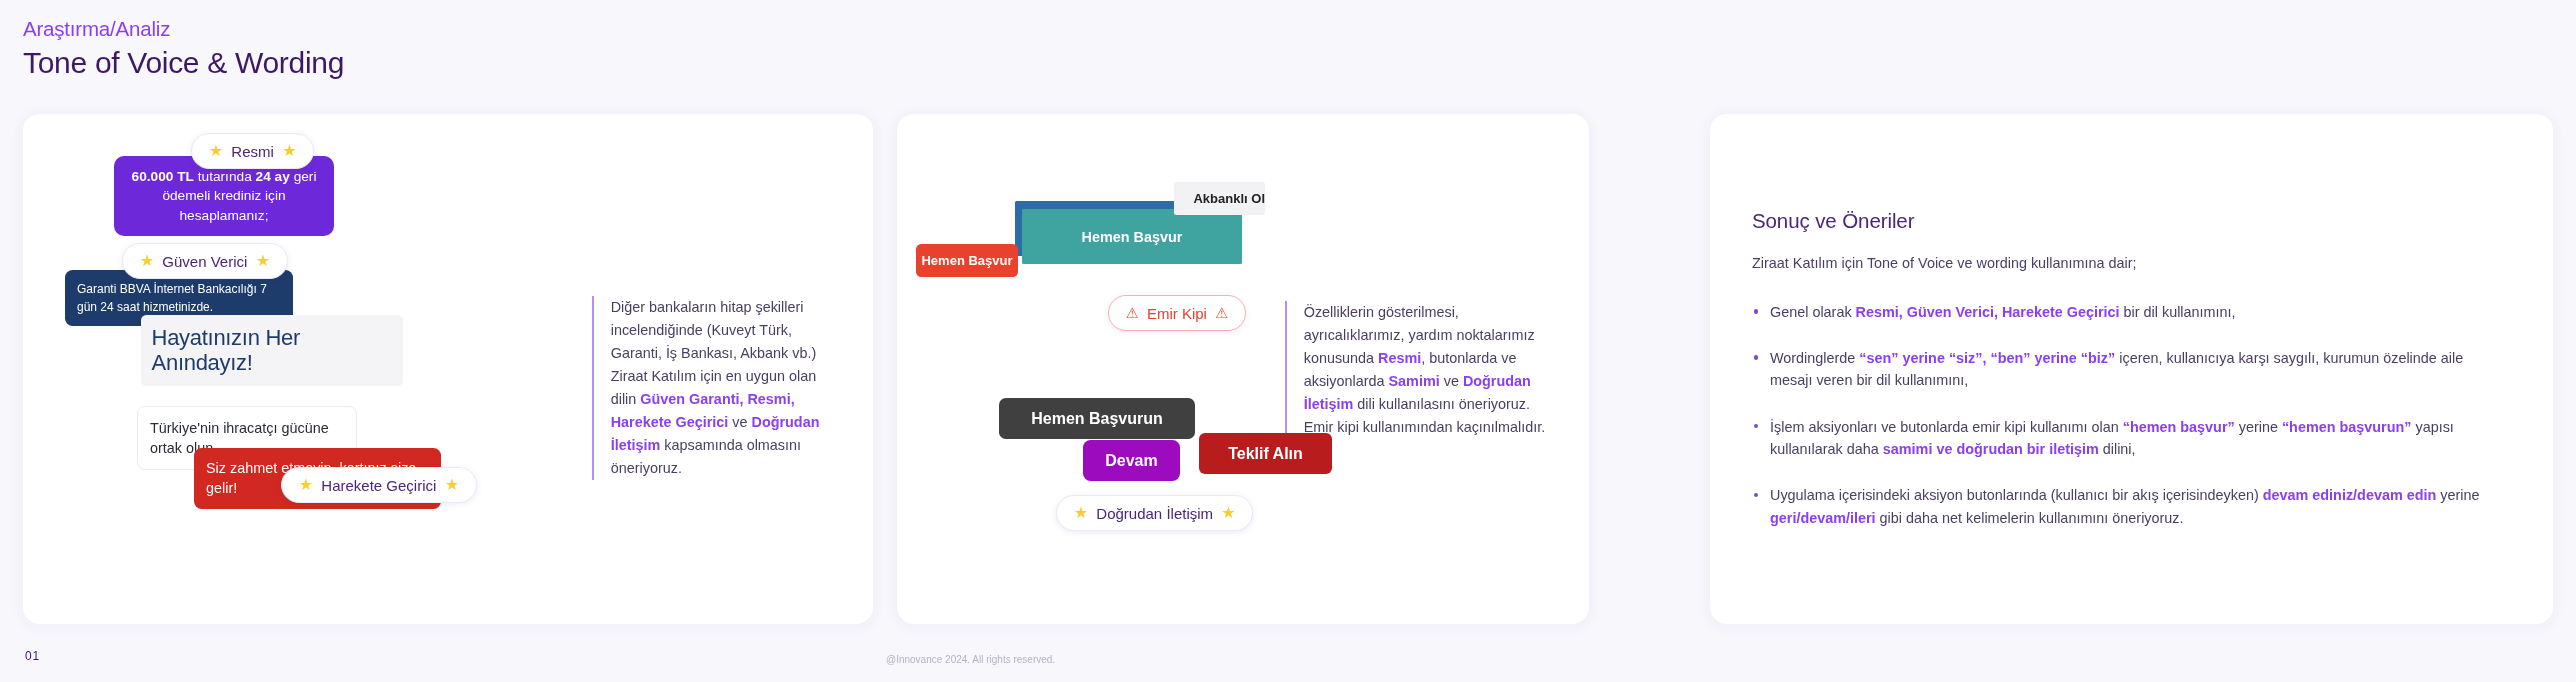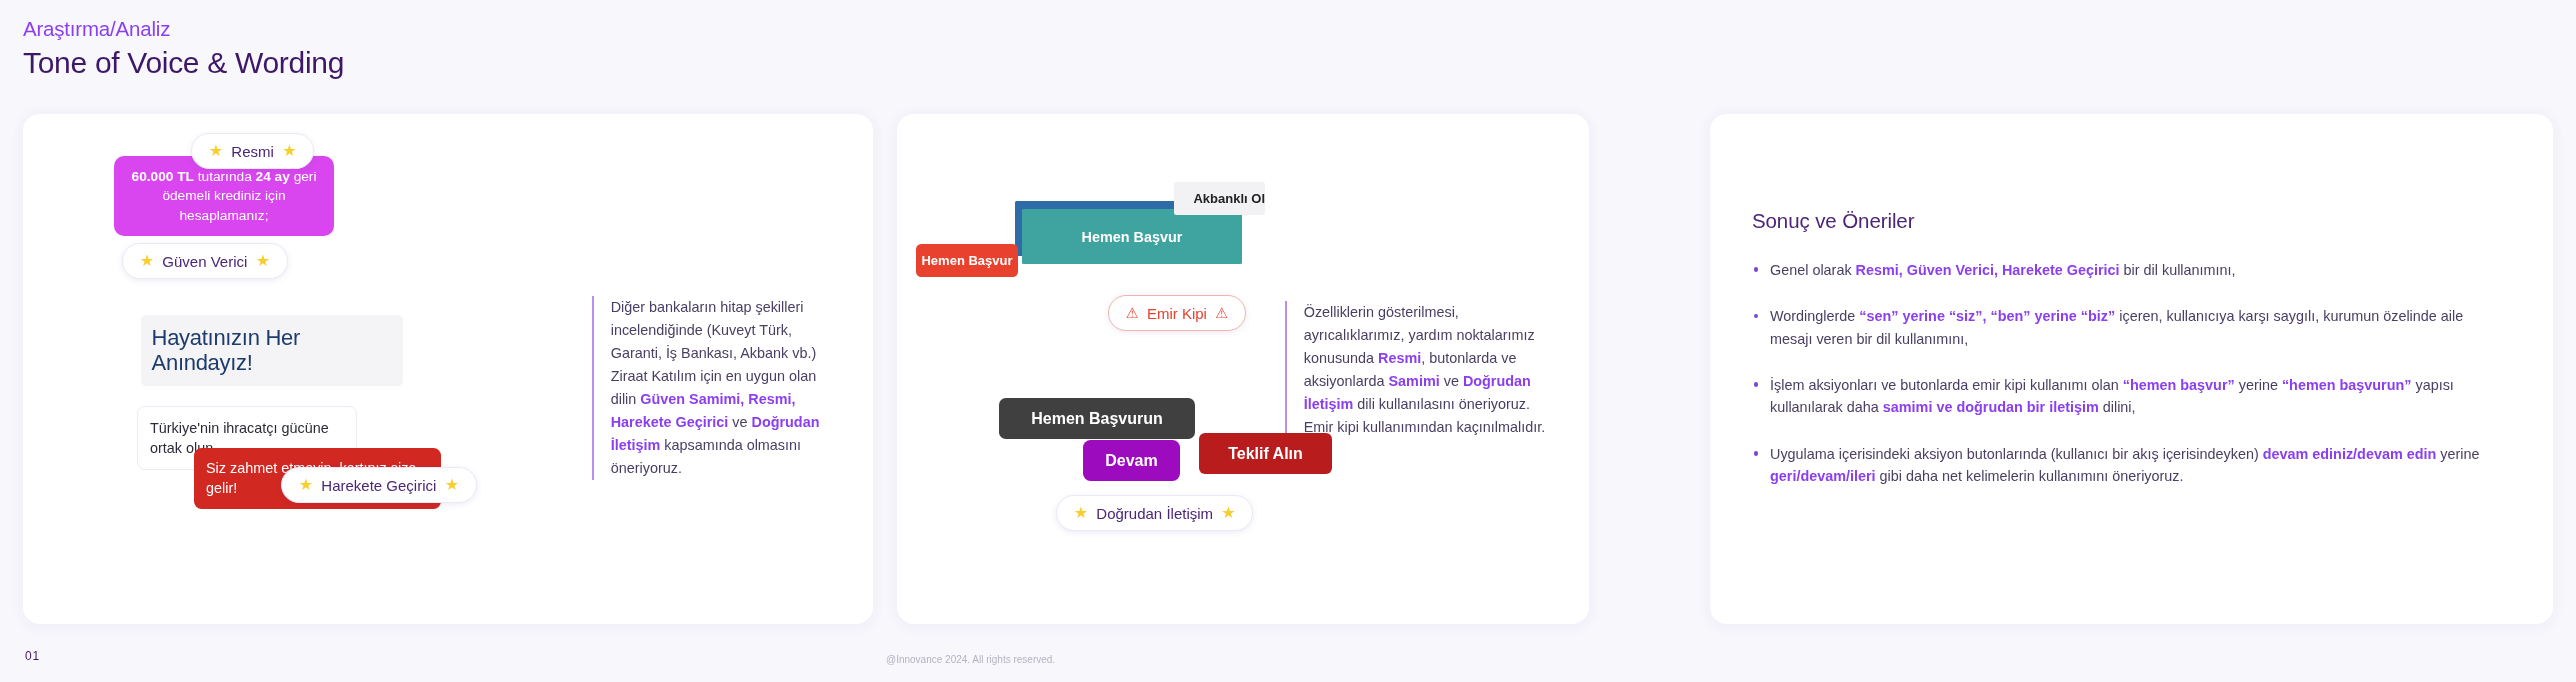--- a/index.html
+++ b/index.html
@@ -78,21 +78,21 @@
     position: absolute;
     display: flex;
     align-items: center;
     border-radius: 7.6px;
   }
   .blob-txt { width: 100%; }
 
   
   #c1-blue {
     left: 91px; top: 42px; width: 220px; min-height: 53px;
-    background: #d946ef; color: #fff; border-radius: 10px;
+    background: #6d28d9; color: #fff; border-radius: 10px;
     padding: 10.6px 12px; z-index: 20;
     font-size: 13.7px; line-height: 1.42; text-align: center;
   }
   #c1-blue b { font-weight: 700; }
 
   #c1-navy {
     left: 42px; top: 156px; width: 228px;
     background: #1d3b6b; color: #fff; border-radius: 7.6px;
     padding: 10px 12px; z-index: 20;
     font-size: 12px; line-height: 1.5; text-align: left;
@@ -238,41 +238,44 @@
         <b>60.000 TL</b><span> tutarında </span><b>24 ay</b><span> geri ödemeli krediniz için hesaplamanız;</span>
       </span>
     </div>
 
     <div class="pill pill-2">
       <span class="star">★</span>
       <span>Güven Verici</span>
       <span class="star">★</span>
     </div>
 
+    <div class="blob" id="c1-navy">
+      <span class="blob-txt">Garanti BBVA İnternet Bankacılığı 7 gün 24 saat hizmetinizde.</span>
+    </div>
 
     <div class="blob" id="c1-grayhero">
       <span class="blob-txt">Hayatınızın Her Anındayız!</span>
     </div>
 
     <div class="blob" id="c1-white">
       <span class="blob-txt">Türkiye'nin ihracatçı gücüne ortak olun</span>
     </div>
 
     <div class="blob" id="c1-red">
       <span class="blob-txt">Siz zahmet etmeyin, kartınız size gelir!</span>
     </div>
 
     <div class="pill pill-3">
       <span class="star">★</span>
       <span>Harekete Geçirici</span>
       <span class="star">★</span>
     </div>
 
     <div class="note" id="c1-note">
-      <span>Diğer bankaların hitap şekilleri incelendiğinde (Kuveyt Türk, Garanti, İş Bankası, Akbank vb.) Ziraat Katılım için en uygun olan dilin </span><b>Güven Samimi, Resmi, Harekete Geçirici</b><span> ve </span><b>Doğrudan İletişim</b><span> kapsamında olmasını öneriyoruz.</span>
+      <span>Diğer bankaların hitap şekilleri incelendiğinde (Kuveyt Türk, Garanti, İş Bankası, Akbank vb.) Ziraat Katılım için en uygun olan dilin </span><b>Güven Garanti, Resmi, Harekete Geçirici</b><span> ve </span><b>Doğrudan İletişim</b><span> kapsamında olmasını öneriyoruz.</span>
     </div>
   </div>
 
   <div class="card" id="card-2">
 
     <div class="blob" id="c2-teal-outer"></div>
 
     <div class="blob" id="c2-teal">
       <span>Hemen Başvur</span>
     </div>
@@ -310,20 +313,21 @@
     </div>
 
     <div class="note" id="c2-note">
       <span>Özelliklerin gösterilmesi, ayrıcalıklarımız, yardım noktalarımız konusunda </span><b>Resmi</b><span>, butonlarda ve aksiyonlarda </span><b>Samimi</b><span> ve </span><b>Doğrudan İletişim</b><span> dili kullanılasını öneriyoruz. Emir kipi kullanımından kaçınılmalıdır.</span>
     </div>
   </div>
 
   <div class="card" id="card-3">
     <div id="c3-inner">
       <div class="c3-title">Sonuç ve Öneriler</div>
+      <div class="c3-lead">Ziraat Katılım için Tone of Voice ve wording kullanımına dair;</div>
       <ul class="c3-list">
         <li>
           <span class="dot"></span>
           <span>Genel olarak </span><b>Resmi, Güven Verici, Harekete Geçirici</b><span> bir dil kullanımını,</span>
         </li>
         <li>
           <span class="dot"></span>
           <span>Wordinglerde </span><b>“sen” yerine “siz”, “ben” yerine “biz”</b><span> içeren, kullanıcıya karşı saygılı, kurumun özelinde aile mesajı veren bir dil kullanımını,</span>
         </li>
         <li>

